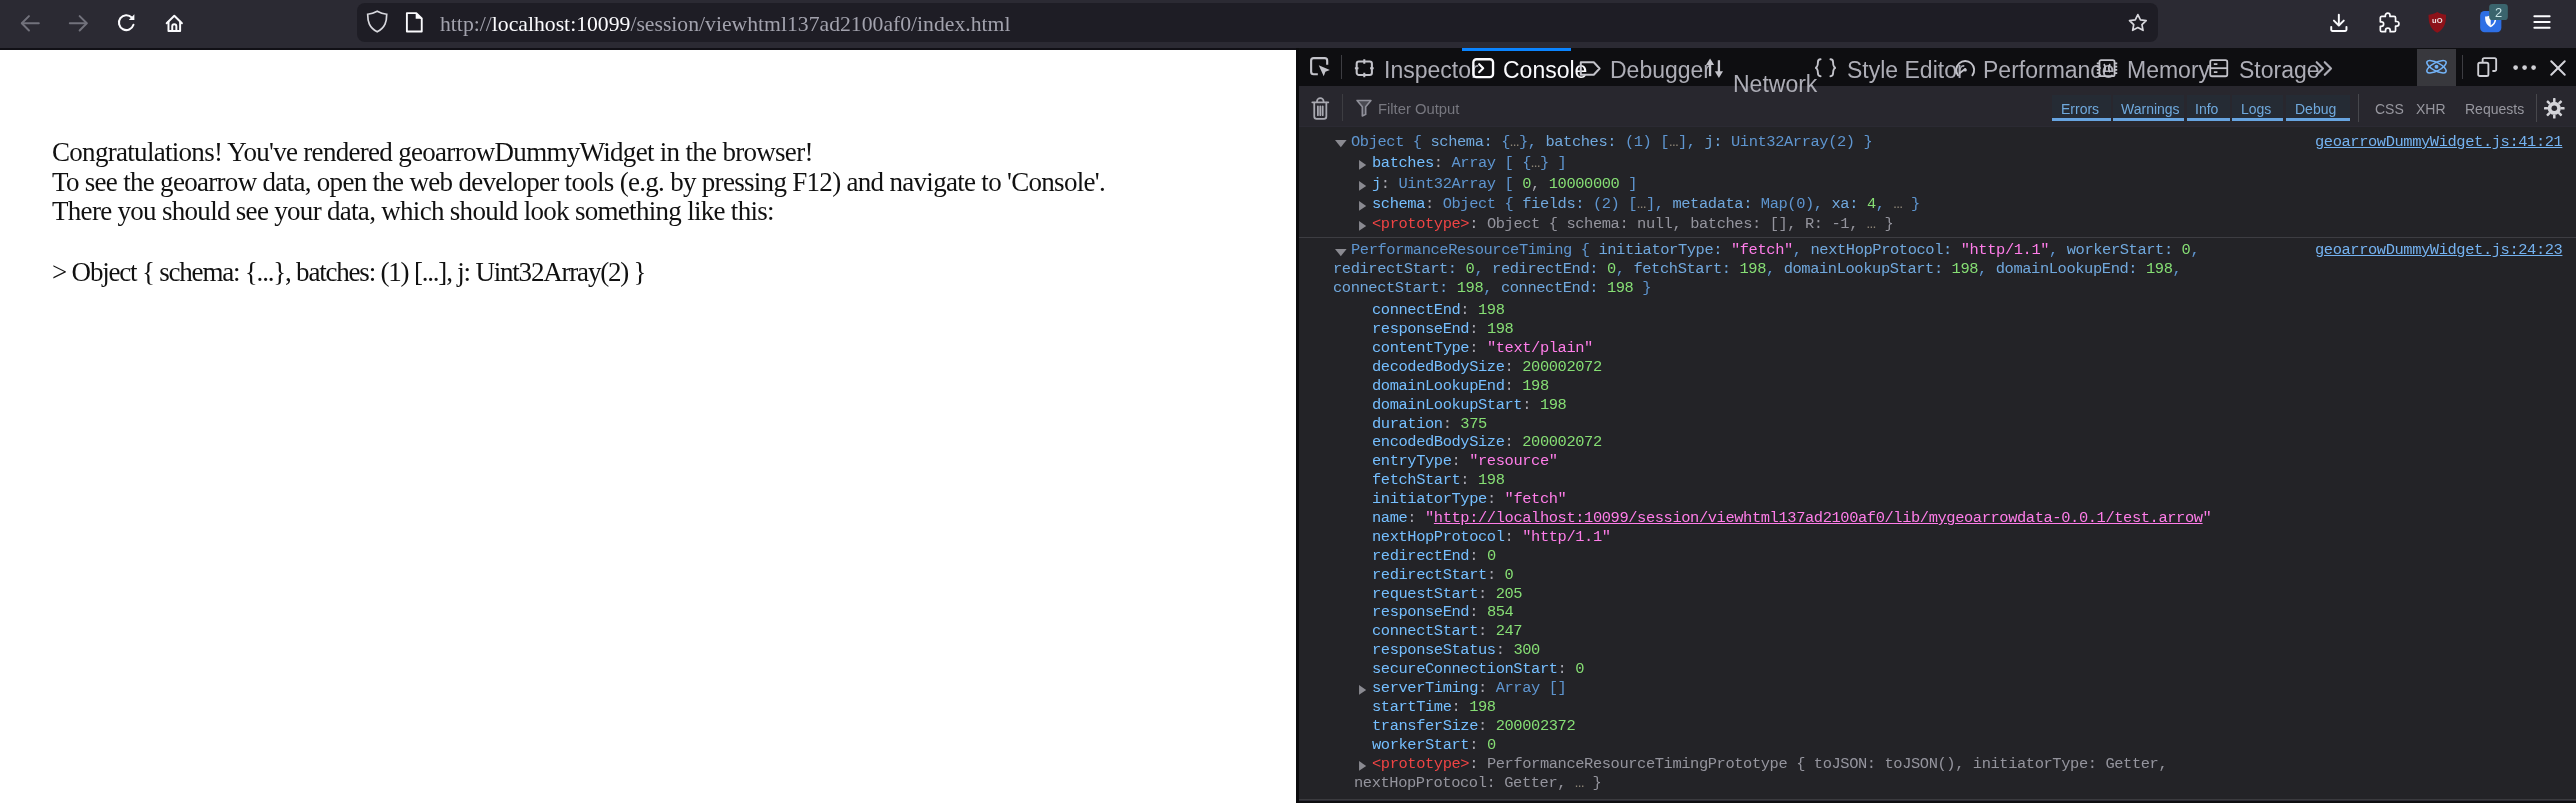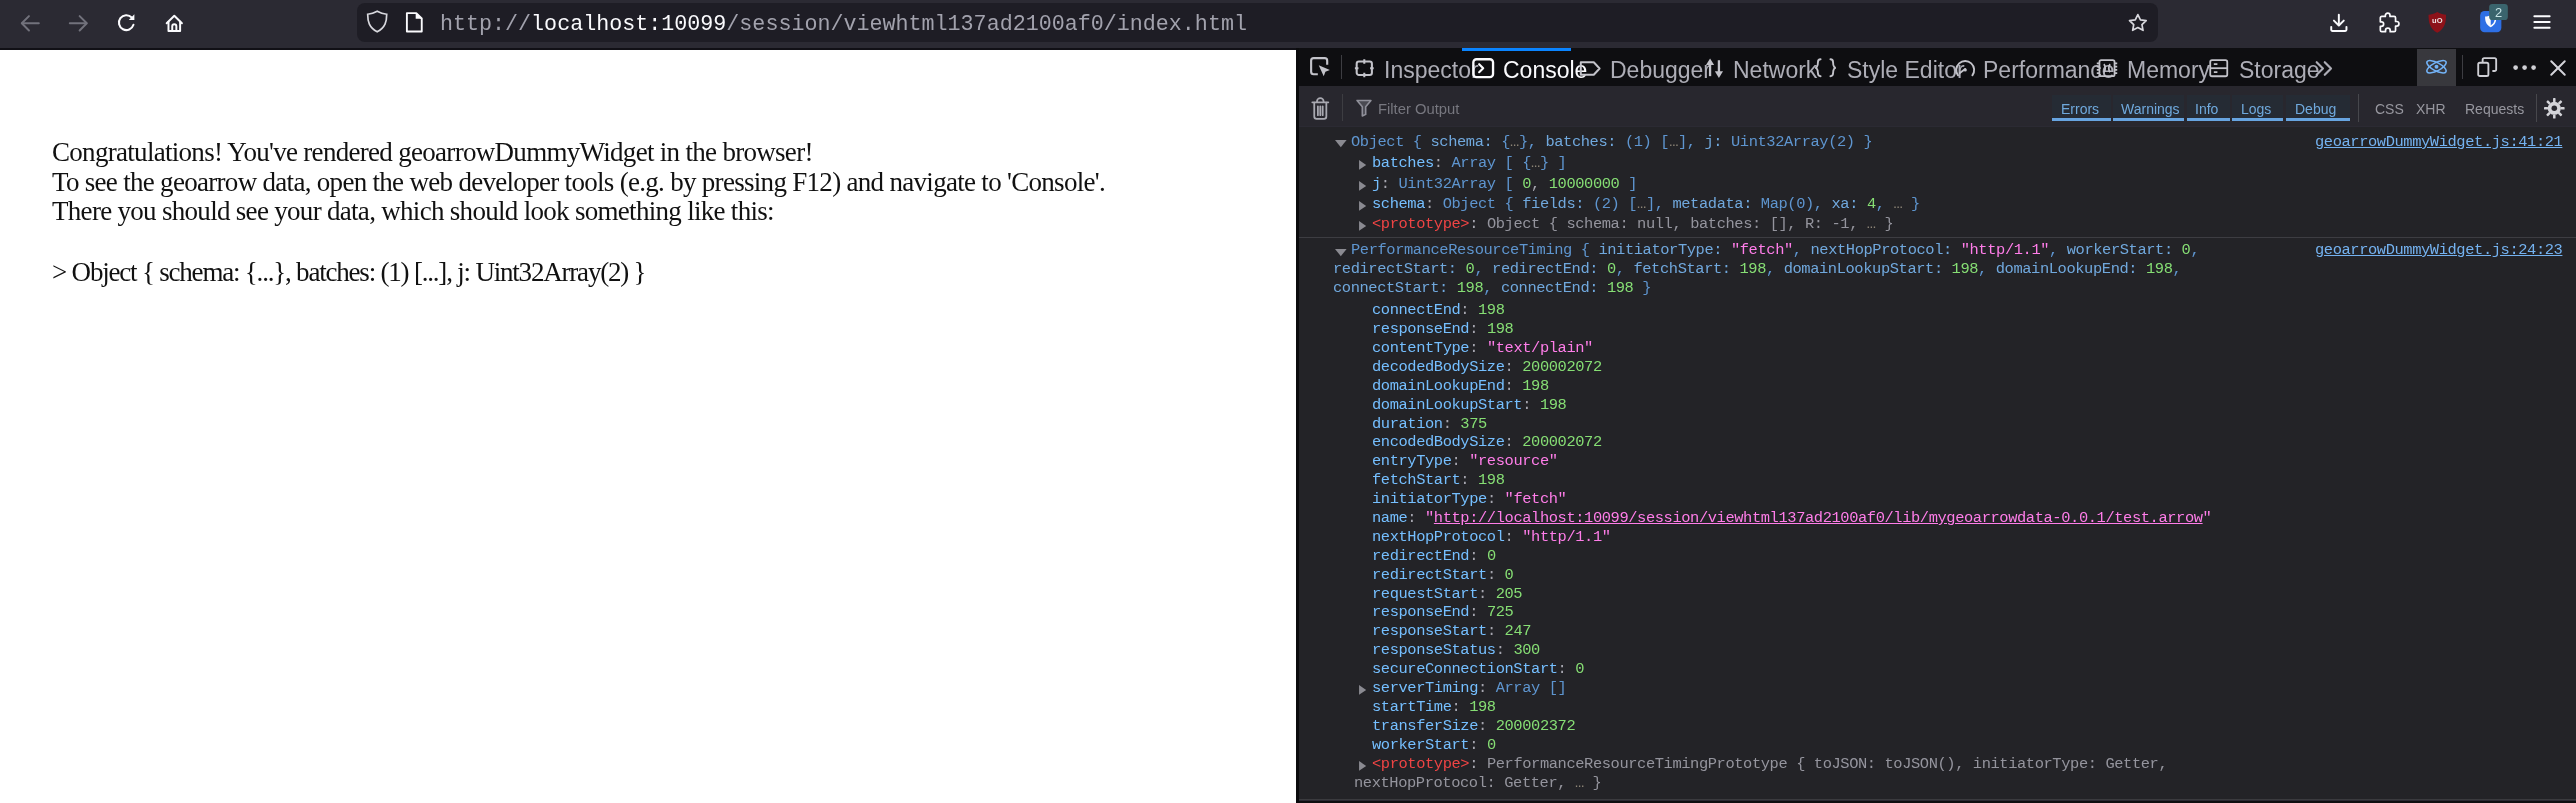--- a/index.html
+++ b/index.html
@@ -1,20 +1,20 @@
 <!DOCTYPE html>
 <html style="font-size:14.3px"><head><meta charset="utf-8"><style>
 html,body{margin:0;padding:0;width:2576px;height:804px;overflow:hidden;background:#2b2a33;}
 *{box-sizing:border-box}
 .abs{position:absolute}
 .cl{position:absolute;font-family:"Liberation Mono",monospace;font-size:15.4px;letter-spacing:-0.4px;line-height:18px;white-space:pre;color:#5e95cf}
 .k{color:#75bfff} .o{color:#5e95cf} .ik{color:#70a8dd} .g{color:#86de74}
 .p{color:#ff7de9} .gr{color:#94949d} .tn{color:#ef4444} .el{color:#8d8577}
 .cn{color:#a6a6af}
-.ut{position:absolute;font-family:Liberation Mono, monospace;white-space:pre}
+.ut{position:absolute;font-family:Liberation Serif, serif;white-space:pre}
 .tabt{position:absolute;font-family:"Liberation Sans",sans-serif;font-size:23px;line-height:18px;color:#adadb6;white-space:pre}
 .ft{position:absolute;font-family:"Liberation Sans",sans-serif;font-size:14px;line-height:16px;white-space:pre}
 .st{position:absolute;font-family:"Liberation Serif",serif;font-size:27px;line-height:30px;letter-spacing:-0.7px;color:#111;white-space:pre}
 svg{position:absolute;overflow:visible}
 </style></head>
 <body>
 
 <div class="abs" style="left:0;top:0;width:2576px;height:48px;background:#2b2a33"></div>
 <div class="abs" style="left:357px;top:2.7px;width:1801px;height:39px;background:#1e1d25;border-radius:8px"></div>
 <svg class="abs" style="left:19.7px;top:13.4px" width="20.6" height="20.6" viewBox="0 0 23 23">
@@ -120,21 +120,21 @@
   </svg>
 <div class="tabt" style="left:1610px;top:61px">Debugger</div>
 <svg class="abs" style="left:1703px;top:57px" width="23" height="22.4" viewBox="0 0 26 25">
     <g stroke="#c3c3ca" stroke-width="2.6" fill="none">
       <path d="M8 21.5 V5"></path>
       <path d="M18 3.5 V20"></path>
     </g>
     <path fill="#c3c3ca" d="M8 1.5 L3.4 9h9.2z"></path>
     <path fill="#c3c3ca" d="M18 23.5 L13.4 16h9.2z"></path>
   </svg>
-<div class="tabt" style="left:1733px;top:61px">Network</div>
+<div class="tabt" style="left:1733px;top:75px">Network</div>
 <svg class="abs" style="left:1813px;top:57px" width="25" height="22.4" viewBox="0 0 28 25">
     <g stroke="#c3c3ca" stroke-width="2.1" fill="none" stroke-linecap="round">
       <path d="M8.5 2.5 C6 2.5 5.5 4 5.5 6 c0 2-0.1 3.6-1.1 4.8 a2.5 2.5 0 0 1-2 1.2 2.5 2.5 0 0 1 2 1.2 c1 1.2 1.1 2.8 1.1 4.8 0 2 0.5 3.5 3 3.5"></path>
       <path d="M19.5 2.5 c2.5 0 3 1.5 3 3.5 0 2 0.1 3.6 1.1 4.8 a2.5 2.5 0 0 0 2 1.2 2.5 2.5 0 0 0-2 1.2 c-1 1.2-1.1 2.8-1.1 4.8 0 2-0.5 3.5-3 3.5"></path>
     </g>
   </svg>
 <div class="tabt" style="left:1847px;top:61px">Style Editor</div>
 <svg class="abs" style="left:1954px;top:57px" width="22.4" height="22.4" viewBox="0 0 25 25">
     <g stroke="#c3c3ca" stroke-width="2.1" fill="none" stroke-linecap="round">
       <path d="M4.5 20.5 a10 10 0 1 1 16 0"></path>
@@ -271,22 +271,22 @@
 <div class="cl" style="left:1372px;top:415px"><span class="k">duration</span><span class="cn">: </span><span class="g">375</span></div>
 <div class="cl" style="left:1372px;top:433px"><span class="k">encodedBodySize</span><span class="cn">: </span><span class="g">200002072</span></div>
 <div class="cl" style="left:1372px;top:452px"><span class="k">entryType</span><span class="cn">: </span><span class="p">"resource"</span></div>
 <div class="cl" style="left:1372px;top:471px"><span class="k">fetchStart</span><span class="cn">: </span><span class="g">198</span></div>
 <div class="cl" style="left:1372px;top:490px"><span class="k">initiatorType</span><span class="cn">: </span><span class="p">"fetch"</span></div>
 <div class="cl" style="left:1372px;top:509px"><span class="k">name</span><span class="cn">: </span><span class="p">"</span><span class="p" style="text-decoration:underline">http://localhost:10099/session/viewhtml137ad2100af0/lib/mygeoarrowdata-0.0.1/test.arrow</span><span class="p">"</span></div>
 <div class="cl" style="left:1372px;top:528px"><span class="k">nextHopProtocol</span><span class="cn">: </span><span class="p">"http/1.1"</span></div>
 <div class="cl" style="left:1372px;top:547px"><span class="k">redirectEnd</span><span class="cn">: </span><span class="g">0</span></div>
 <div class="cl" style="left:1372px;top:566px"><span class="k">redirectStart</span><span class="cn">: </span><span class="g">0</span></div>
 <div class="cl" style="left:1372px;top:585px"><span class="k">requestStart</span><span class="cn">: </span><span class="g">205</span></div>
-<div class="cl" style="left:1372px;top:603px"><span class="k">responseEnd</span><span class="cn">: </span><span class="g">725</span></div>
-<div class="cl" style="left:1372px;top:622px"><span class="k">responseStart</span><span class="cn">: </span><span class="g">247</span></div>
+<div class="cl" style="left:1372px;top:603px"><span class="k">responseEnd</span><span class="cn">: </span><span class="g">854</span></div>
+<div class="cl" style="left:1372px;top:622px"><span class="k">connectStart</span><span class="cn">: </span><span class="g">247</span></div>
 <div class="cl" style="left:1372px;top:641px"><span class="k">responseStatus</span><span class="cn">: </span><span class="g">300</span></div>
 <div class="cl" style="left:1372px;top:660px"><span class="k">secureConnectionStart</span><span class="cn">: </span><span class="g">0</span></div>
 <svg class="abs" style="left:1359px;top:685px" width="7.2" height="9.8" viewBox="0 0 8 11">
     <path d="M0 0v11L8 5.5z" fill="#8a8a91"></path>
   </svg>
 <div class="cl" style="left:1372px;top:679px"><span class="k">serverTiming</span><span class="cn">: </span><span class="o">Array []</span></div>
 <div class="cl" style="left:1372px;top:698px"><span class="k">startTime</span><span class="cn">: </span><span class="g">198</span></div>
 <div class="cl" style="left:1372px;top:717px"><span class="k">transferSize</span><span class="cn">: </span><span class="g">200002372</span></div>
 <div class="cl" style="left:1372px;top:736px"><span class="k">workerStart</span><span class="cn">: </span><span class="g">0</span></div>
 <svg class="abs" style="left:1359px;top:761px" width="7.2" height="9.8" viewBox="0 0 8 11">

